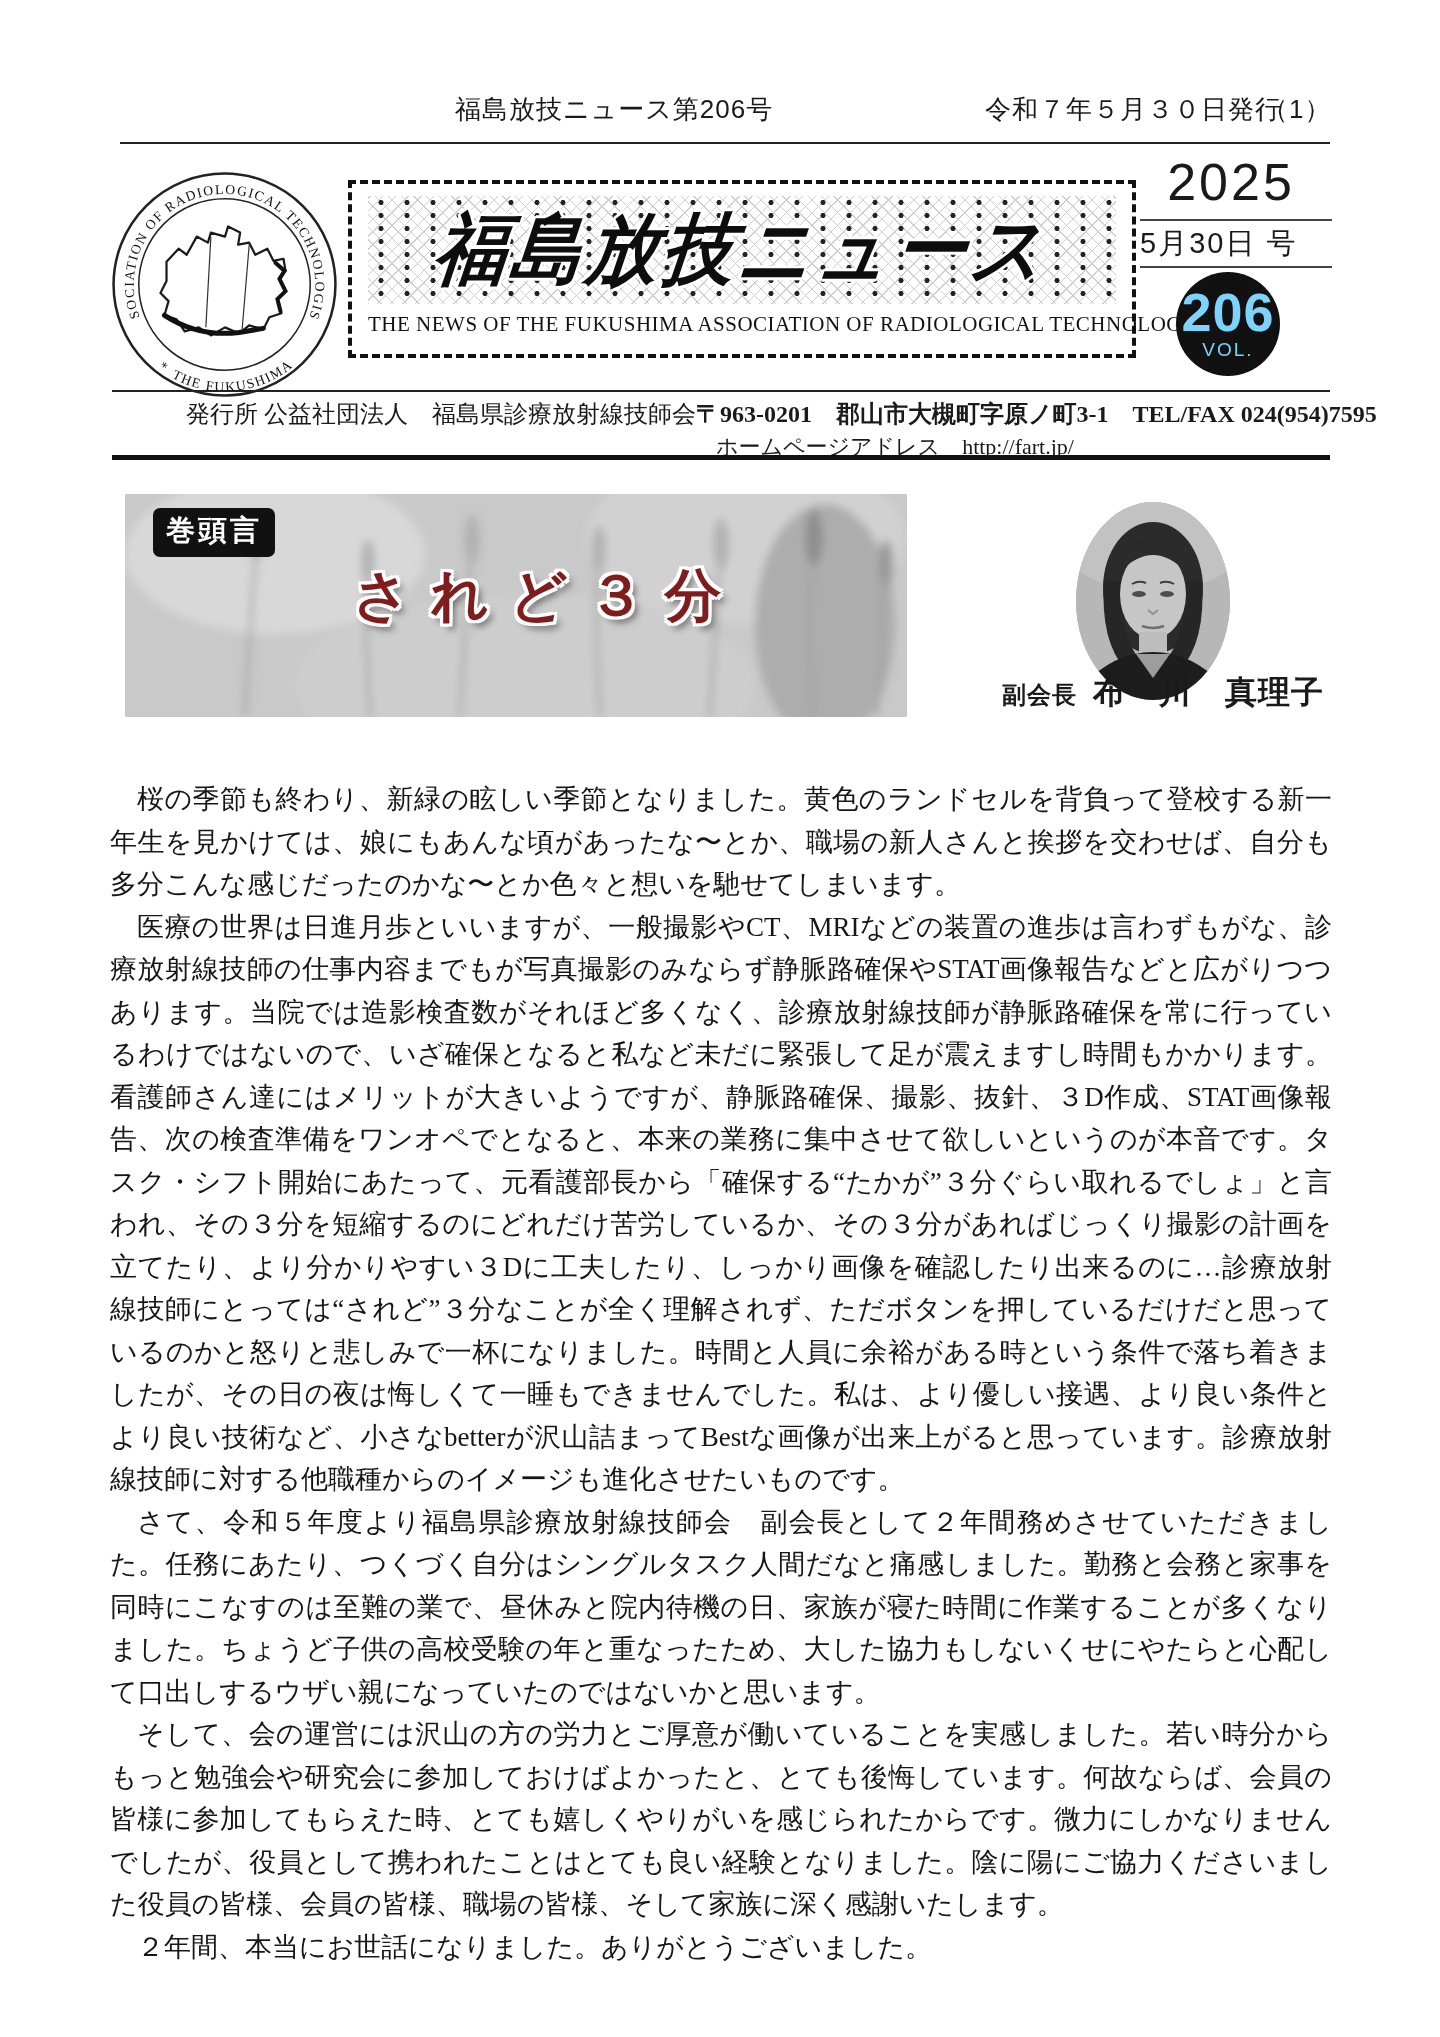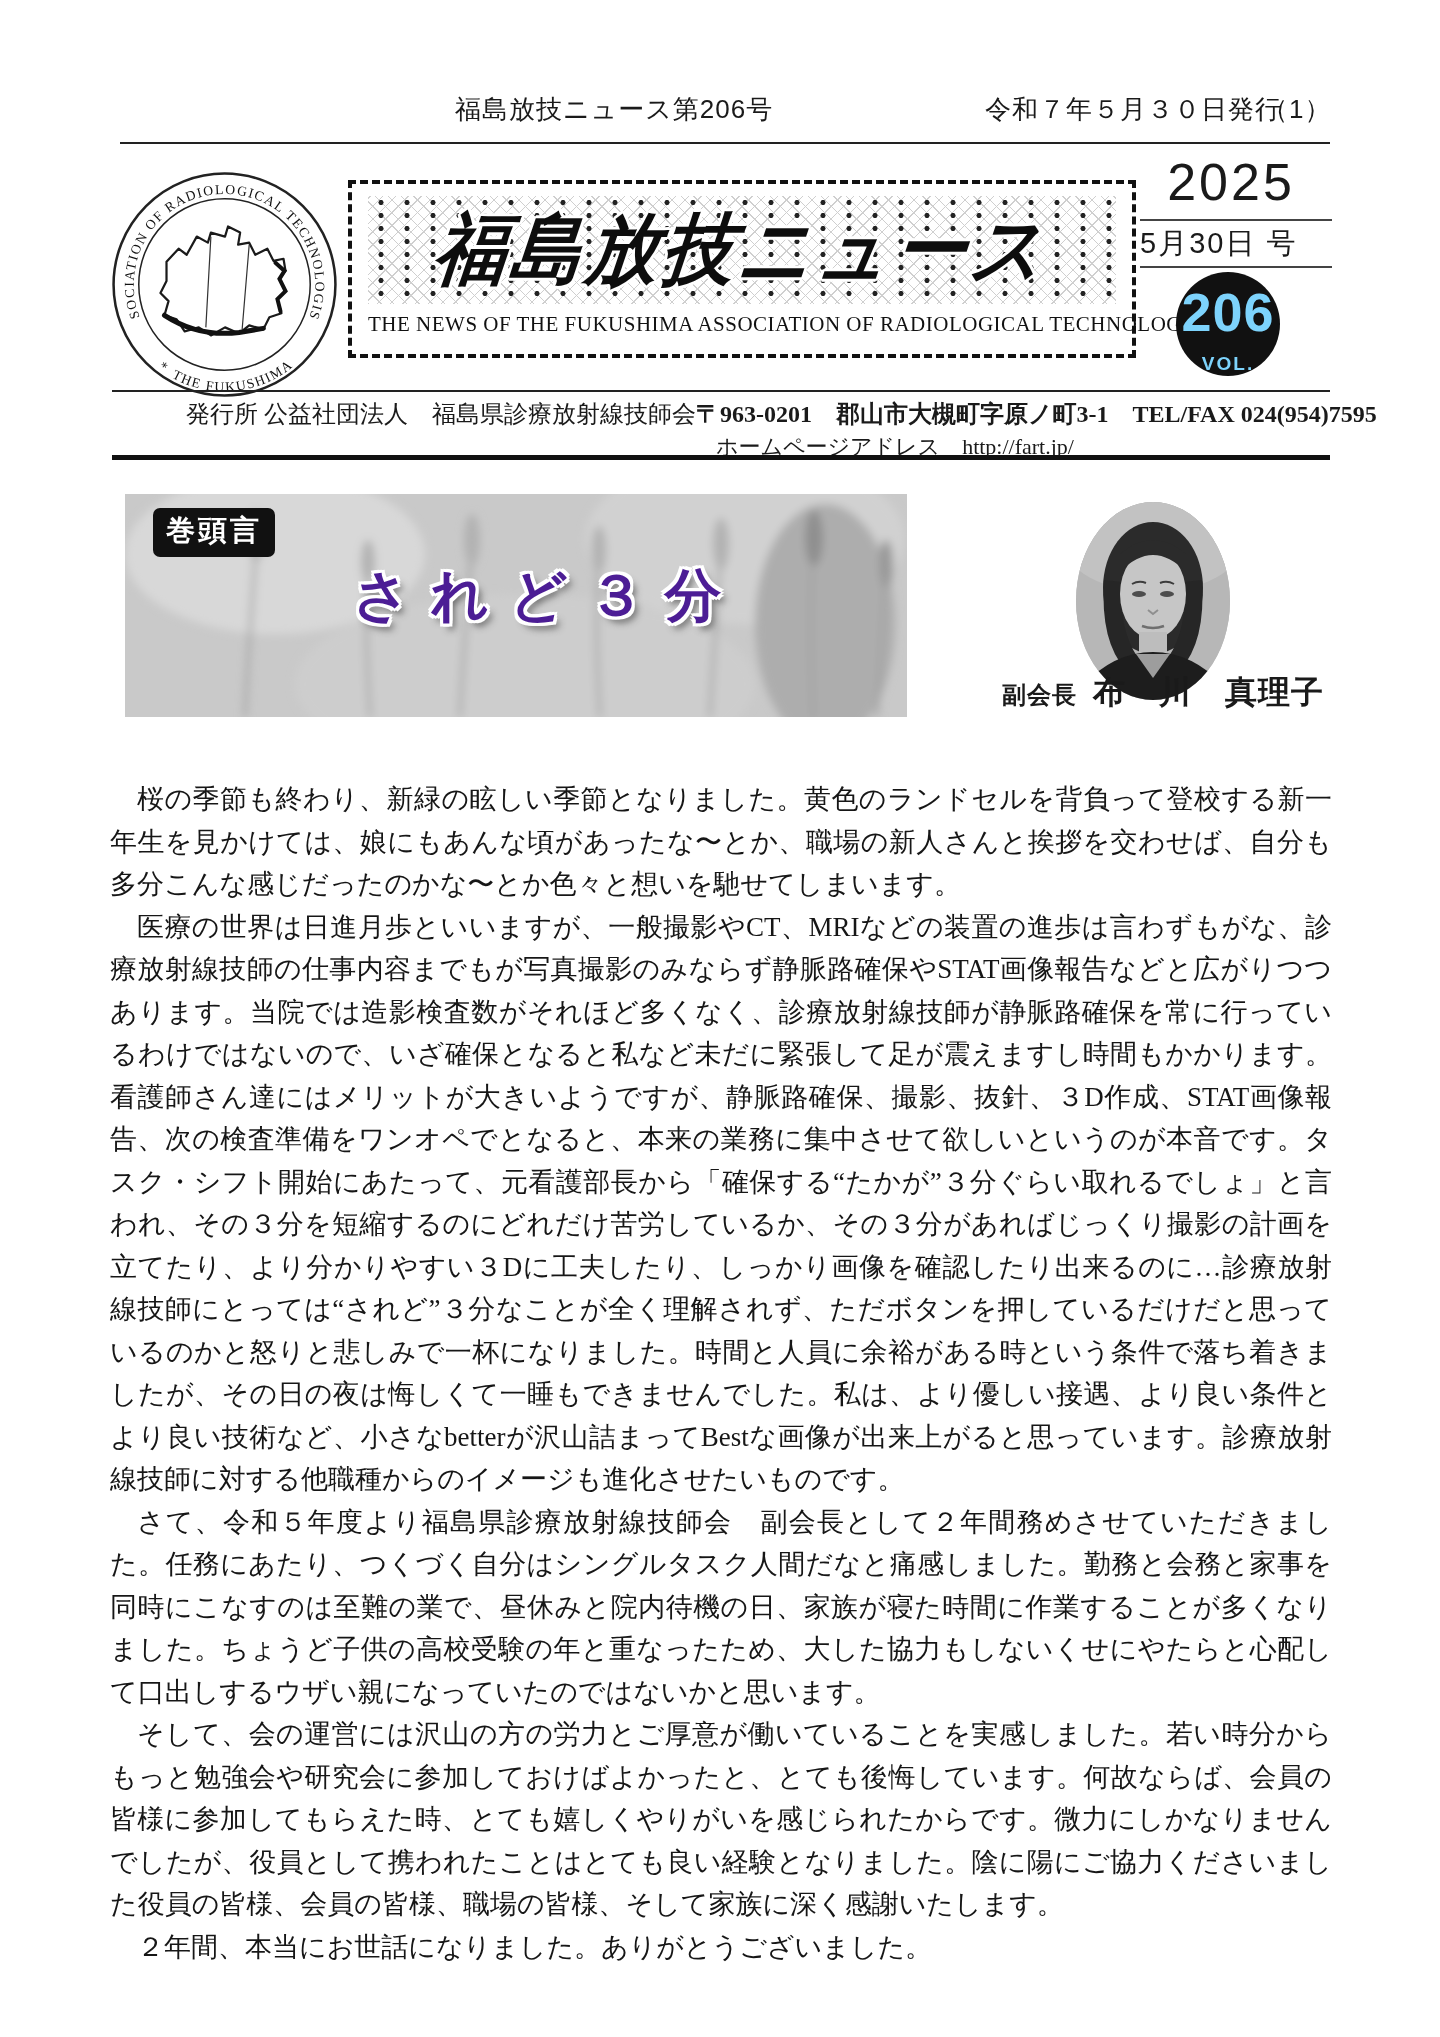--- a/index.html
+++ b/index.html
@@ -41,37 +41,37 @@
     margin-top:8px; text-align:center; font-size:21px; letter-spacing:0.5px;
     white-space:nowrap; color:#111;
   }
   .year{left:1140px; top:152px; width:182px; text-align:center; font-size:52px; letter-spacing:3px; font-weight:500;}
   .issue-date{left:1140px; top:224px; width:182px; text-align:left; font-size:29px; letter-spacing:2px;}
   .vol-badge{
     left:1176px; top:272px; width:104px; height:104px; border-radius:50%;
     background:#111; color:#7dd3fc; text-align:center;
   }
   .vol-num{font-size:54px; font-weight:700; letter-spacing:1px; line-height:1; margin-top:13px;}
-  .vol-lbl{font-size:19px; letter-spacing:2px; margin-top:14px;font-weight:bold;}
+  .vol-lbl{font-size:19px; letter-spacing:2px; margin-top:0;}
 
   
   .pub1{top:398px; left:186px; font-size:24px; white-space:nowrap;}
   .pub1 .addr{font-weight:bold;}
   .pub2{top:432px; left:716px; font-size:22px; white-space:nowrap;}
 
   
   .banner{left:125px; top:494px; width:782px; height:223px; overflow:hidden; background:#c9c9c9;}
   .banner svg{position:absolute; left:0; top:0;}
   .kantogen{
     left:28px; top:14px; background:#111; color:#fff; font-size:29px; font-weight:700;
     letter-spacing:3px; padding:3px 13px 6px 13px; border-radius:7px;
   }
   .banner-title{
     left:0; right:0; top:64px; text-align:center; padding-left:62px;
-    font-size:57px; font-weight:800; letter-spacing:20px; color:#4c1d95; white-space:nowrap;
+    font-size:57px; font-weight:800; letter-spacing:20px; color:#7f1d1d; white-space:nowrap;
     text-shadow:3px 0 0 #fff,-3px 0 0 #fff,0 3px 0 #fff,0 -3px 0 #fff,
                 3px 3px 0 #fff,-3px 3px 0 #fff,3px -3px 0 #fff,-3px -3px 0 #fff,
                 5px 6px 7px rgba(90,90,90,.9);
   }
 
   
   .portrait{left:1076px; top:502px; width:154px; height:198px; border-radius:50%; overflow:hidden; background:#b7b7b7;}
   .author{top:671px; left:1002px; width:336px; display:flex; align-items:baseline;}
   .author-role{font-size:24px; font-weight:600; letter-spacing:1px;}
   .author-name{font-size:32px; font-weight:700; margin-left:16px; letter-spacing:1px; white-space:nowrap;}

